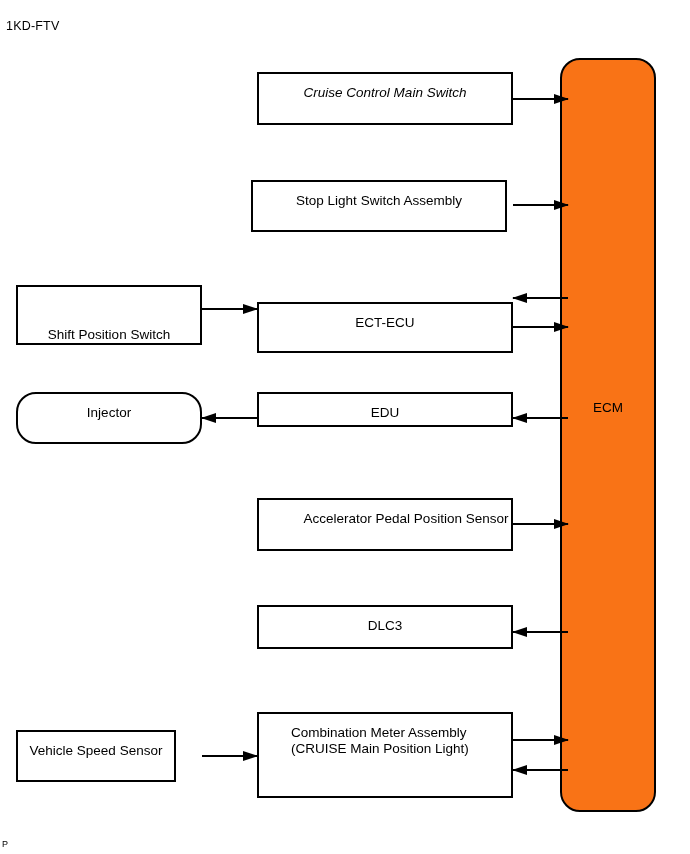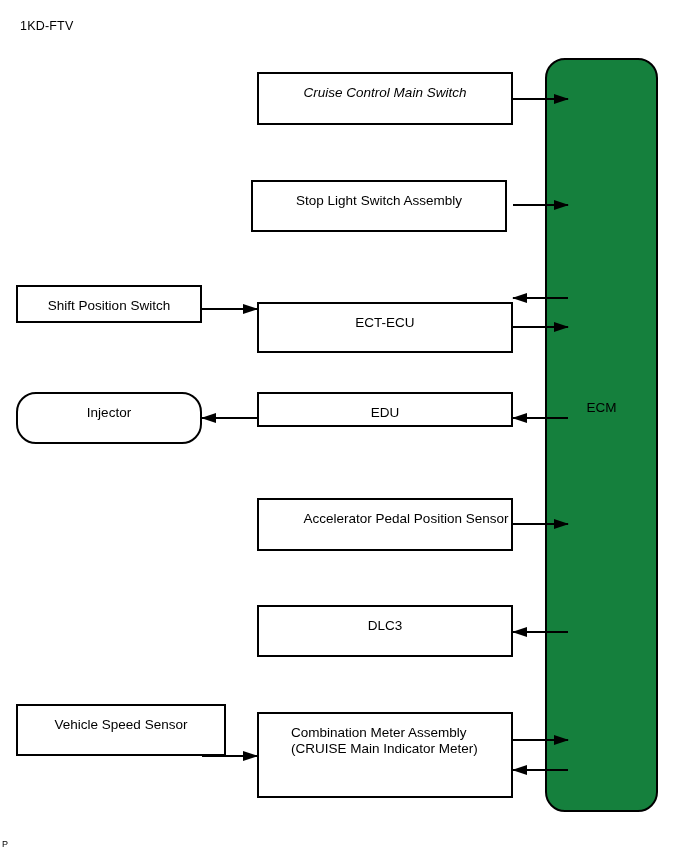--- a/index.html
+++ b/index.html
@@ -11,21 +11,21 @@
     position: relative;
     width: 690px;
     height: 854px;
     background: #ffffff;
     font-family: "Liberation Sans", "DejaVu Sans", sans-serif;
     color: #000000;
     overflow: hidden;
   }
   .engine-code {
     position: absolute;
-    left: 20px;
+    left: 6px;
     top: 19px;
     font-size: 12.5px;
     letter-spacing: 0.2px;
   }
   .page-mark {
     position: absolute;
     left: 2px;
     top: 839px;
     font-size: 9px;
   }
@@ -37,42 +37,42 @@
     display: flex;
     justify-content: center;
     align-items: flex-start;
     padding-top: 11px;
     font-size: 13.5px;
     line-height: 16px;
     text-align: center;
   }
   #b-cruise   { left: 257px; top:  72px; width: 256px; height: 53px; font-style: italic; }
   #b-stoplight{ left: 251px; top: 180px; width: 256px; height: 52px; }
-  #b-shift    { left:  16px; top: 285px; width: 186px; height: 38px; }
+  #b-shift    { left:  16px; top: 285px; width: 186px; height: 60px; align-items: flex-end; }
   #b-ect      { left: 257px; top: 302px; width: 256px; height: 51px; }
   #b-injector { left:  16px; top: 392px; width: 186px; height: 52px; border-radius: 20px; }
   #b-edu      { left: 257px; top: 392px; width: 256px; height: 35px; }
   #b-accel    { left: 257px; top: 498px; width: 256px; height: 53px; padding-left: 42px; }
-  #b-dlc3     { left: 257px; top: 605px; width: 256px; height: 52px; }
-  #b-vss      { left:  16px; top: 704px; width: 210px; height: 52px; }
+  #b-dlc3     { left: 257px; top: 605px; width: 256px; height: 44px; }
+  #b-vss      { left:  16px; top: 730px; width: 160px; height: 52px; }
   #b-combo    {
     left: 257px; top: 712px; width: 256px; height: 86px;
     flex-direction: column;
     justify-content: flex-start;
     align-items: flex-start;
     padding-left: 32px;
     text-align: left;
   }
   #b-ecm {
     position: absolute;
     box-sizing: border-box;
-    left: 545px; top: 58px; width: 113px; height: 754px;
+    left: 560px; top: 58px; width: 96px; height: 754px;
     border: 2px solid #000000;
     border-radius: 20px;
-    background: #15803d;
+    background: #f97316;
   }
   #b-ecm .ecm-label {
     position: absolute;
     left: 0; right: 0;
     top: 340px;
     text-align: center;
     font-size: 13.5px;
   }
   .arrow {
     position: absolute;
@@ -141,21 +141,21 @@
   <div class="box" id="b-dlc3">
     <span>DLC3</span>
   </div>
 
   <div class="box" id="b-vss">
     <span>Vehicle Speed Sensor</span>
   </div>
 
   <div class="box" id="b-combo">
     <span>Combination Meter Assembly</span>
-    <span>(CRUISE Main Indicator Meter)</span>
+    <span>(CRUISE Main Position Light)</span>
   </div>
 
   <div id="b-ecm">
     <span class="ecm-label">ECM</span>
   </div>
 
   <div class="arrow right" id="a1">
       <span class="head"></span>
     </div>
   <div class="arrow right" id="a2">

